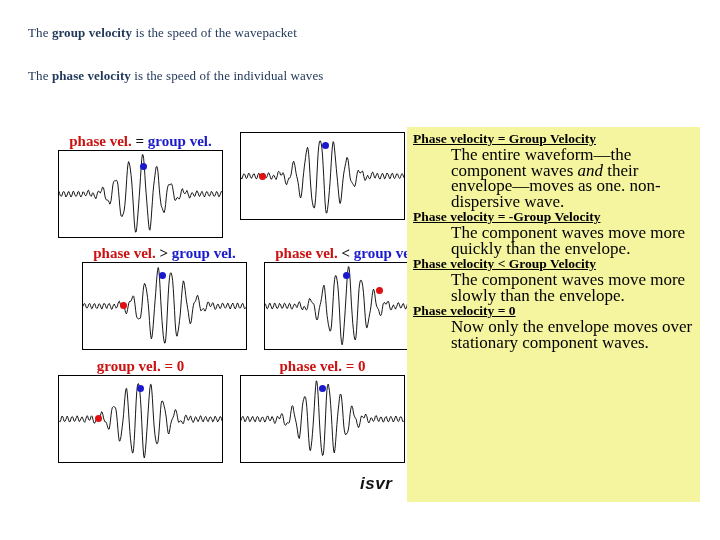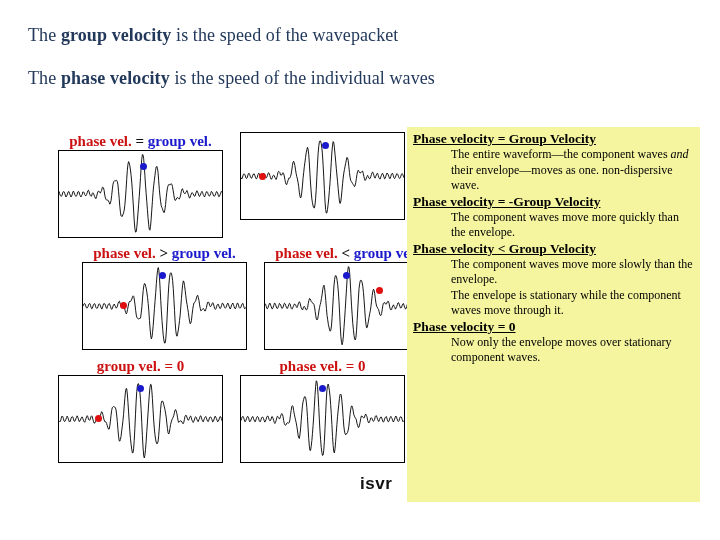--- a/index.html
+++ b/index.html
@@ -14,21 +14,21 @@
     overflow: hidden;
     font-family: "Liberation Serif", serif;
   }
 
   
   .heading {
     position: absolute;
     left: 28px;
     color: #23395b;
     font-family: "Liberation Serif", serif;
-    font-size: 18px;
+    font-size: 13px;
     letter-spacing: 0.1px;
     white-space: nowrap;
   }
   #heading-1 { top: 25px; }
   #heading-2 { top: 68px; }
   .heading b { font-weight: bold; }
 
   
   #waveform-grid {
     position: absolute;
@@ -104,33 +104,34 @@
   }
   .note-term {
     font-size: 13.5px;
     font-weight: bold;
     color: #000000;
     text-decoration: underline;
     line-height: 16px;
     white-space: nowrap;
   }
   .note-desc {
-    font-size: 12px;
+    font-size: 17px;
     color: #000000;
     line-height: 15.5px;
     margin-left: 38px;
   }
   .note-desc i { font-style: italic; }
 
   
   #isvr-watermark {
     position: absolute;
     left: 360px;
     top: 474px;
     font-family: "Liberation Sans", sans-serif;
+    font-style: italic;
     font-weight: bold;
     font-size: 17px;
     color: #111111;
     letter-spacing: 0.5px;
   }
 </style>
 </head>
 <body>
 
 <div class="heading" id="heading-1">
@@ -200,18 +201,17 @@
     </div>
   </div>
 
 <div id="notes-panel">
     <div class="note-term">Phase velocity = Group Velocity</div>
     <div class="note-desc"><span>The entire waveform—the component waves </span><i>and</i><span> their envelope—moves as one. non-dispersive wave.</span></div>
     <div class="note-term">Phase velocity = -Group Velocity</div>
     <div class="note-desc"><span>The component waves move more quickly than the envelope.</span></div>
     <div class="note-term">Phase velocity &lt; Group Velocity</div>
     <div class="note-desc"><span>The component waves move more slowly than the envelope.</span></div>
-    <div class="note-desc"><span>The envelope is stationary while the component waves move through it.</span></div>
     <div class="note-term">Phase velocity = 0</div>
     <div class="note-desc"><span>Now only the envelope moves over stationary component waves.</span></div>
   </div>
 
 <div id="isvr-watermark">isvr</div>
 
 </body></html>

